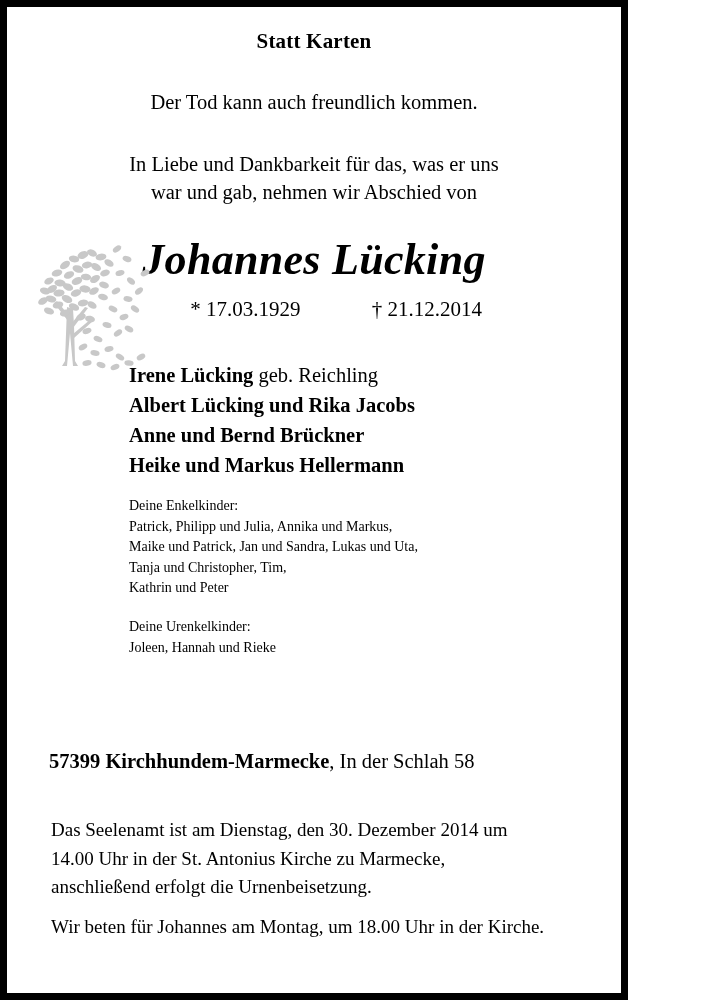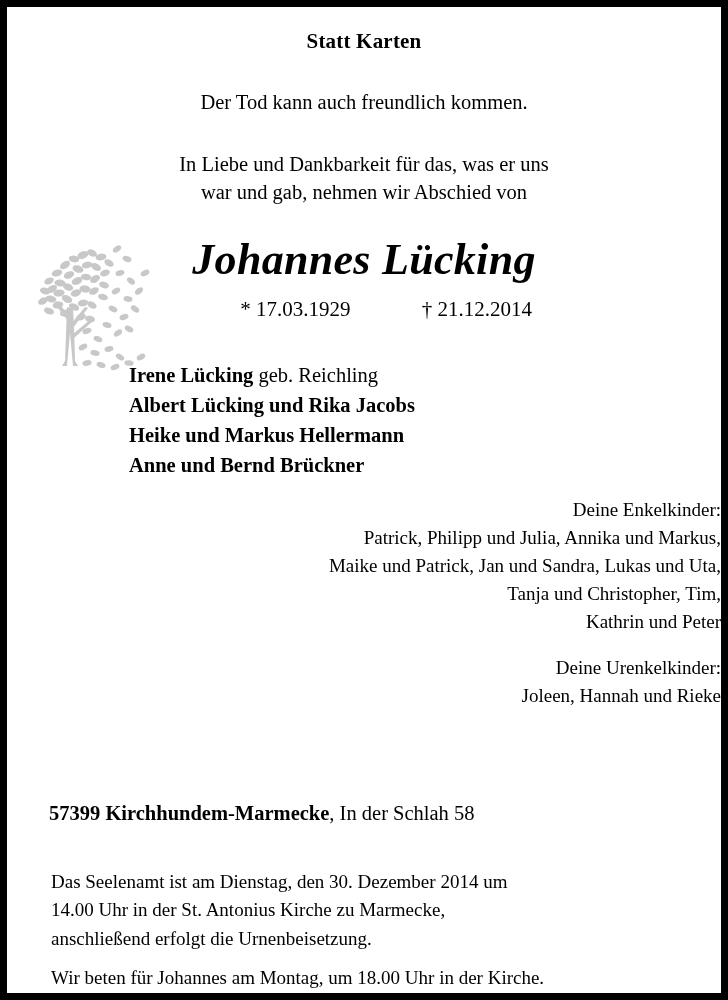--- a/index.html
+++ b/index.html
@@ -6,21 +6,21 @@
     margin: 0;
     padding: 0;
     background: #ffffff;
   }
   body {
     font-family: "Liberation Serif", "DejaVu Serif", serif;
     color: #000000;
   }
   #notice {
     position: relative;
-    width: 728px;
+    width: 628px;
     height: 1000px;
     box-sizing: border-box;
     background: #ffffff;
     border: 7px solid #000000;
     overflow: hidden;
   }
   .inner {
     position: relative;
     width: 100%;
     height: 100%;
@@ -84,24 +84,23 @@
     line-height: 1.47;
     white-space: nowrap;
   }
   .family .line .reg { font-weight: normal; }
 
   .group {
     margin-left: 122px;
     margin-top: 16px;
   }
   .group .line {
-    font-size: 19px;
+    font-size: 14px;
     line-height: 1.47;
     white-space: nowrap;
-    text-align: right;
   }
   .group.urenkel { margin-top: 18px; }
 
   
   .address {
     margin-left: 42px;
     margin-top: 92px;
     font-size: 20.5px;
     font-weight: bold;
     white-space: nowrap;
@@ -220,24 +219,24 @@
     </div>
 
     <div class="family">
       <div class="line">
         <span>Irene Lücking</span><span class="reg"> geb. Reichling</span>
       </div>
       <div class="line">
         <span>Albert Lücking und Rika Jacobs</span><span class="reg"></span>
       </div>
       <div class="line">
+        <span>Anne und Bernd Brückner</span><span class="reg"></span>
+      </div>
+      <div class="line">
         <span>Heike und Markus Hellermann</span><span class="reg"></span>
-      </div>
-      <div class="line">
-        <span>Anne und Bernd Brückner</span><span class="reg"></span>
       </div>
     </div>
 
     <div class="group">
       <div class="line">Deine Enkelkinder:</div>
       <div class="line">Patrick, Philipp und Julia, Annika und Markus,</div>
       <div class="line">Maike und Patrick, Jan und Sandra, Lukas und Uta,</div>
       <div class="line">Tanja und Christopher, Tim,</div>
       <div class="line">Kathrin und Peter</div>
     </div>

